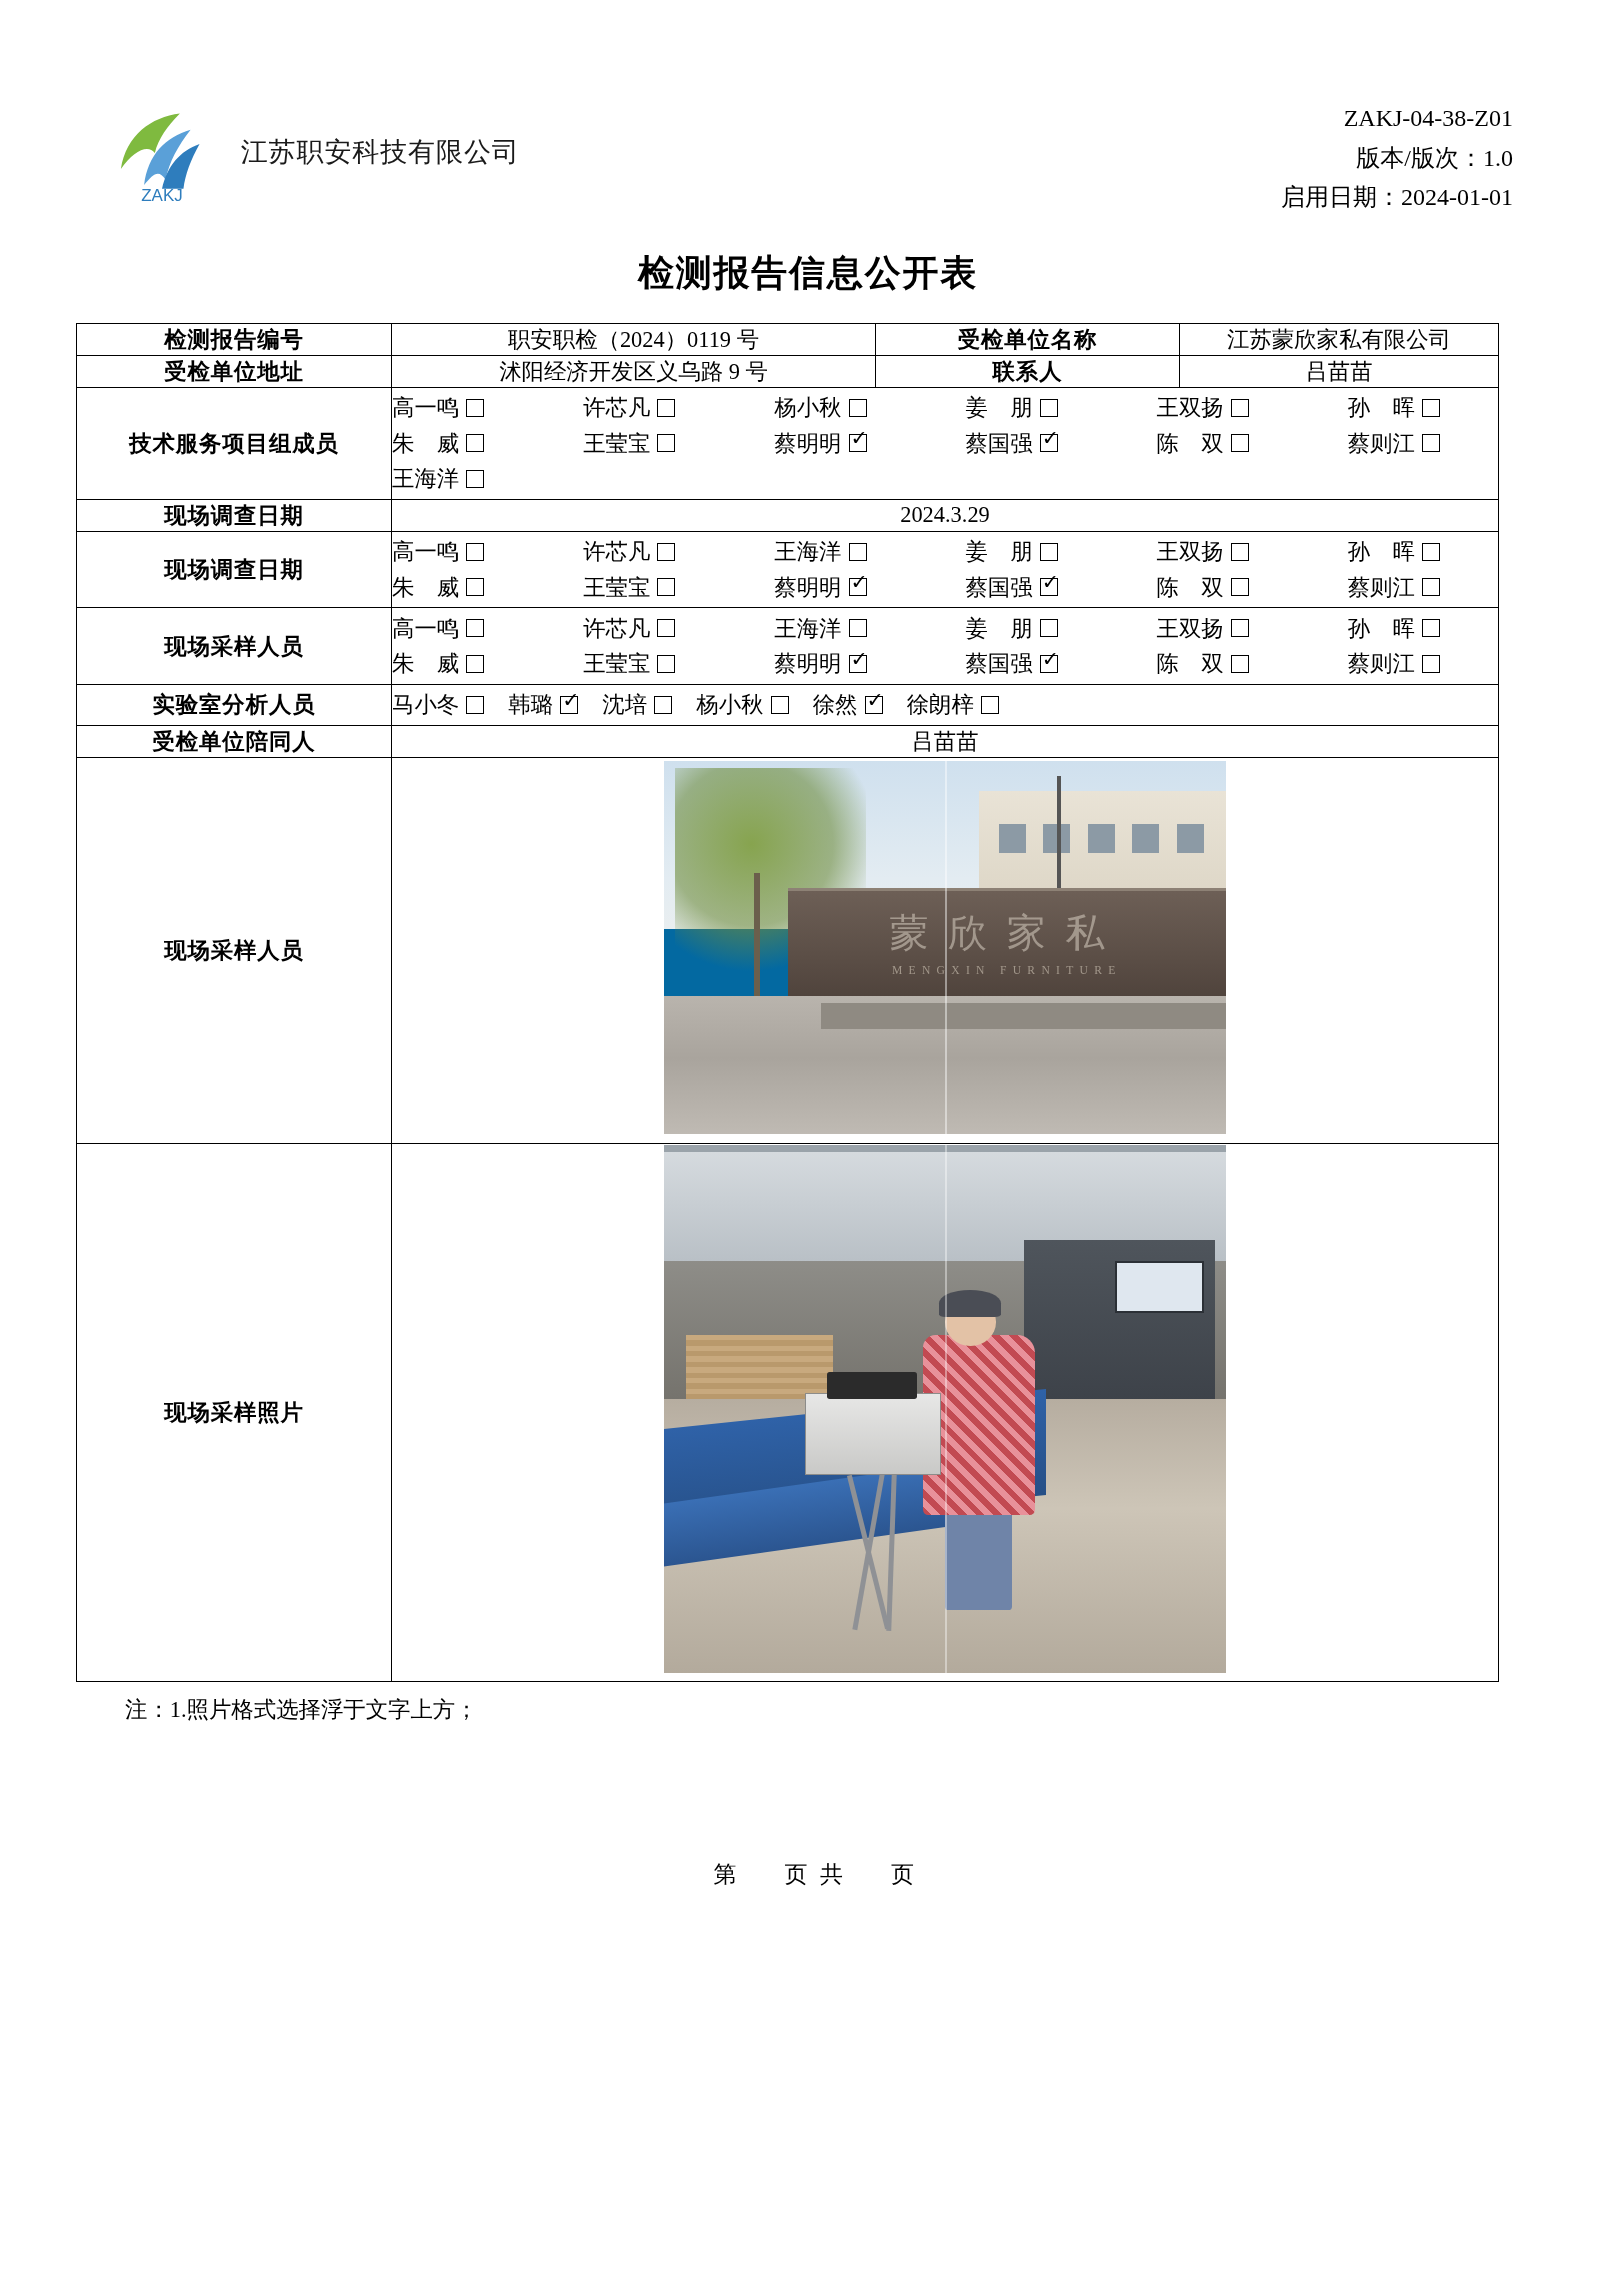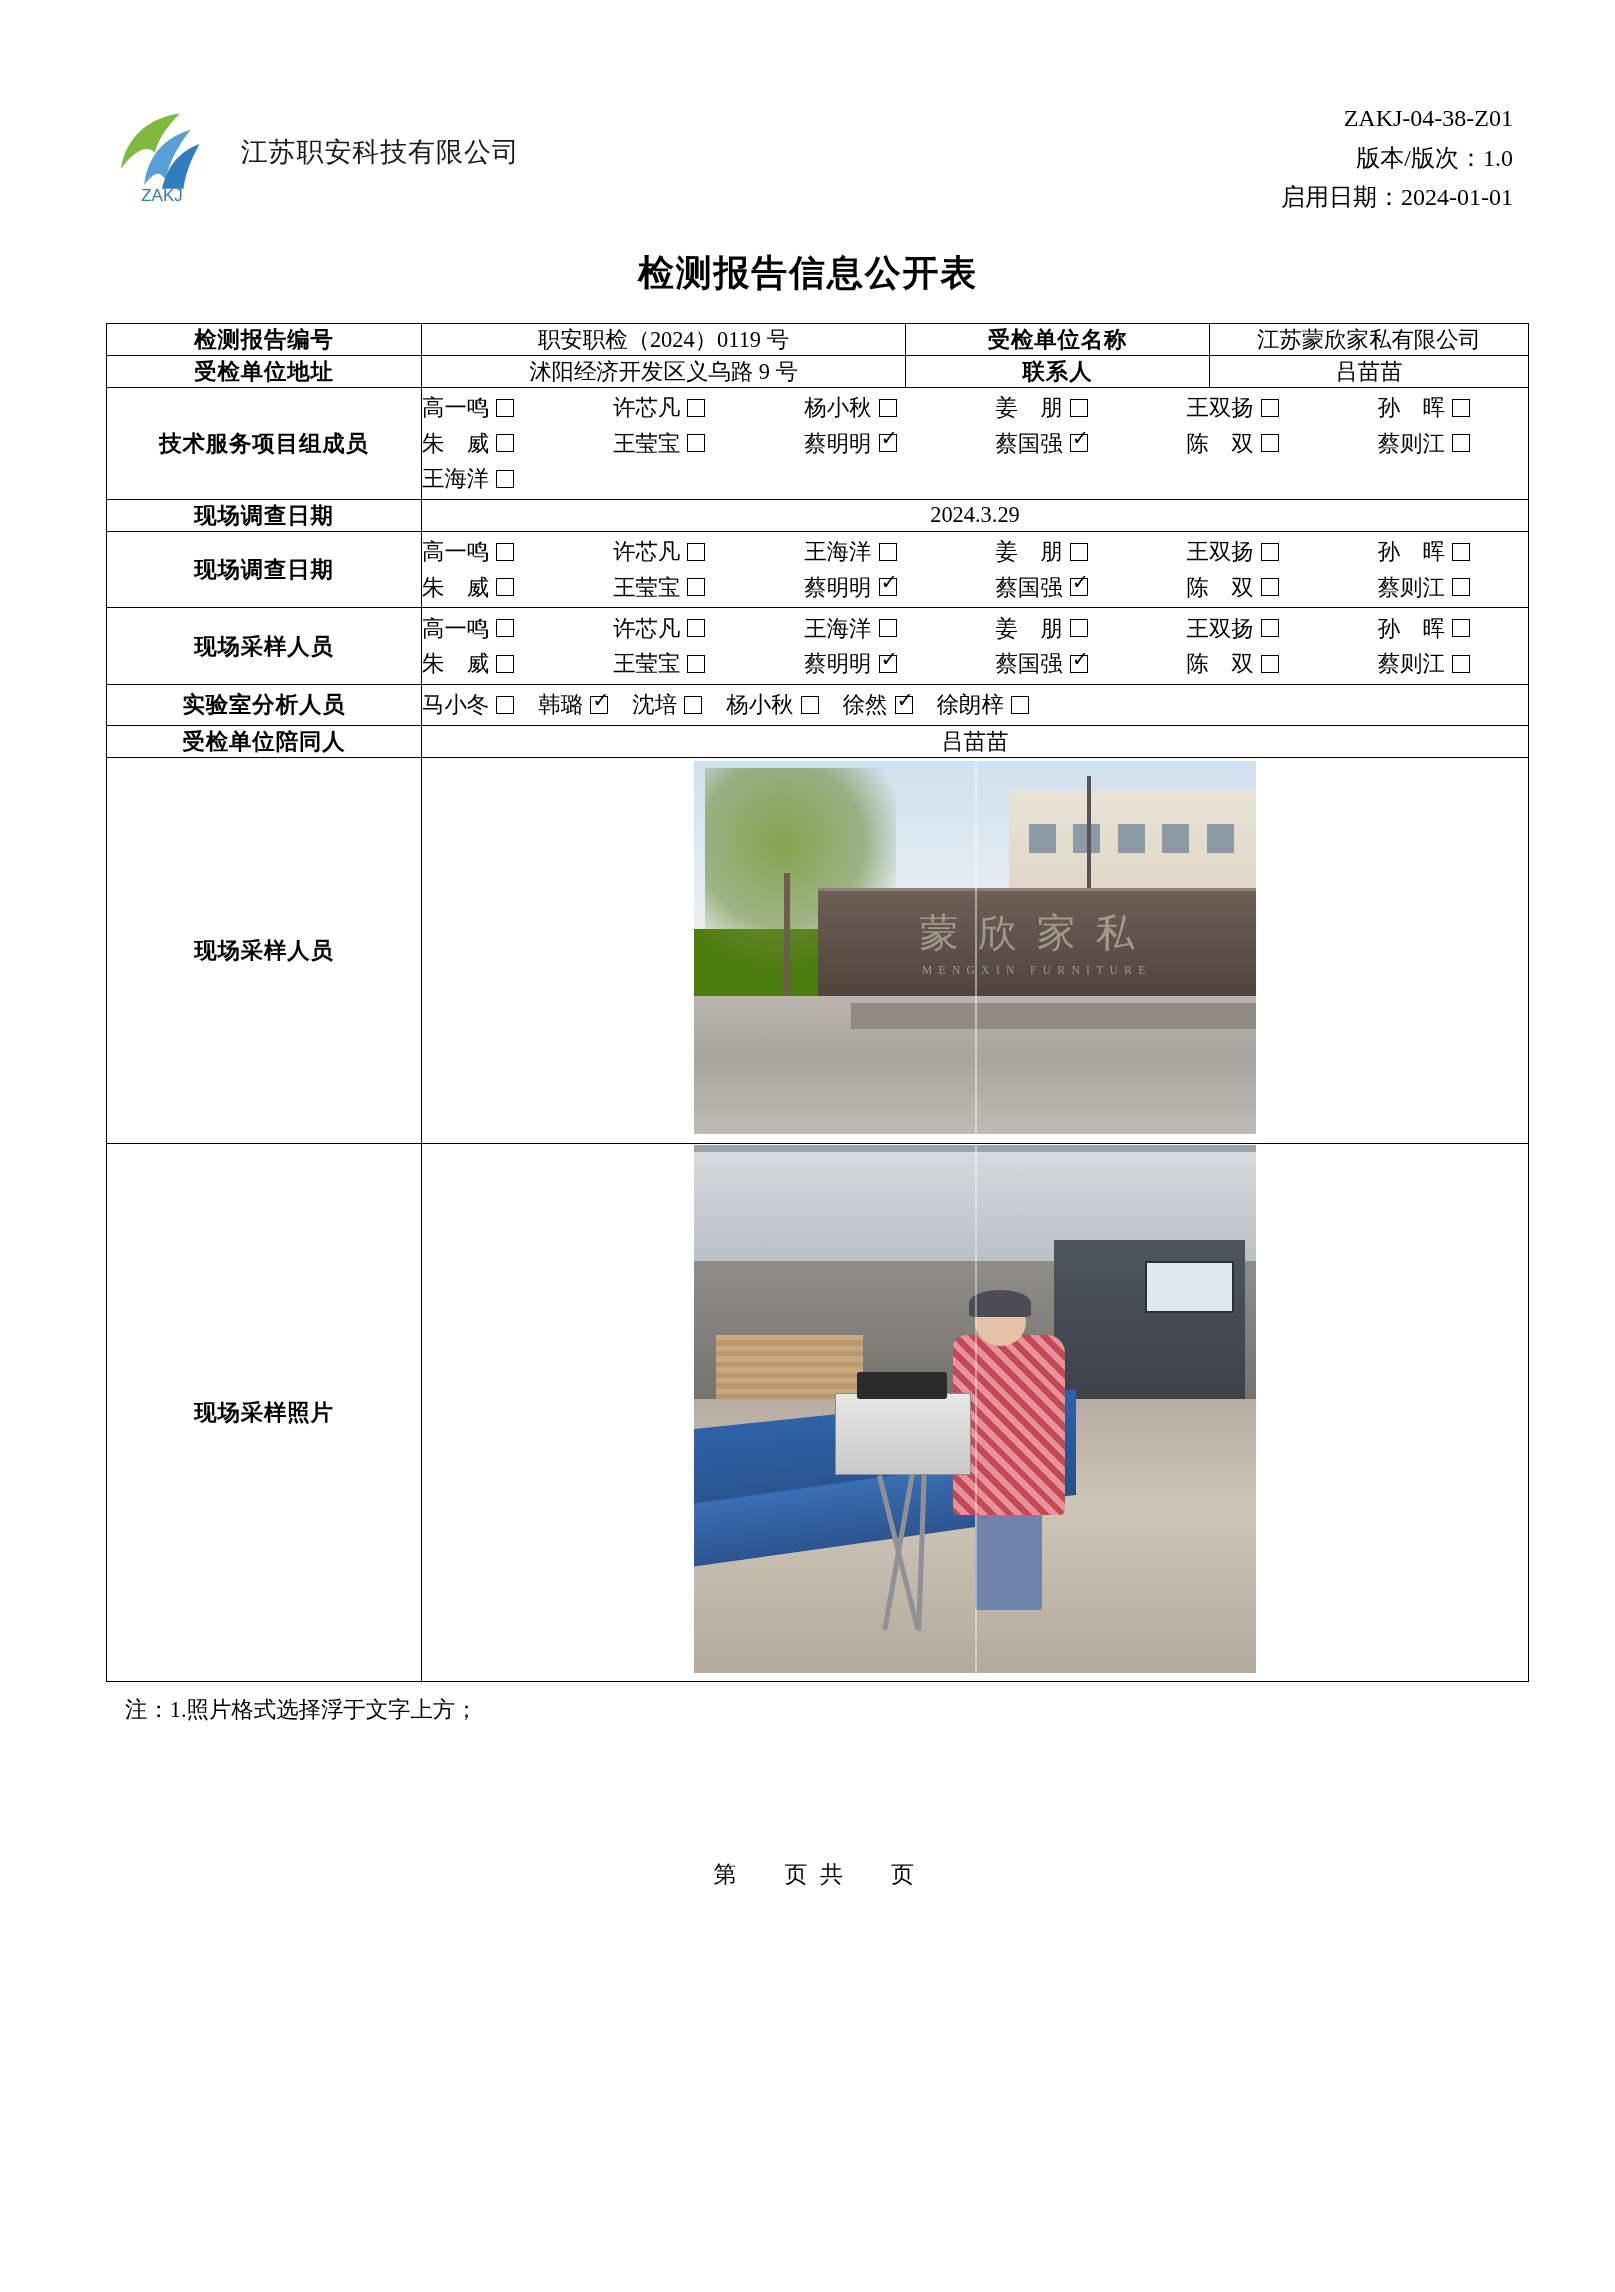--- a/index.html
+++ b/index.html
@@ -57,21 +57,21 @@
     text-align: center;
     font-size: 36px;
     font-weight: bold;
     letter-spacing: 1.8px;
     margin-top: 31px;
     margin-bottom: 25px;
     font-family: "Liberation Serif", serif;
   }
   
   .tbl-wrap {
-    padding: 0 106px;
+    padding: 0 76px;
     box-sizing: border-box;
   }
   table.main {
     border-collapse: collapse;
     width: 1422px;
     table-layout: fixed;
   }
   table.main td {
     border: 1.4px solid #000;
     padding: 0;
@@ -128,21 +128,21 @@
   .photo-cell {
     text-align: center;
     padding: 9px 0;
     height: 385px;
   }
   .photo-cell.tall { height: 537px; }
   .photo-frame {
     display: inline-block;
     position: relative;
     overflow: hidden;
-    background: #4d7c0f;
+    background: #0369a1;
   }
   
   .note {
     padding: 12.5px 0 0 125px;
     font-size: 22.4px;
     font-family: "Liberation Serif", serif;
   }
   .footer {
     text-align: center;
     font-size: 23px;

